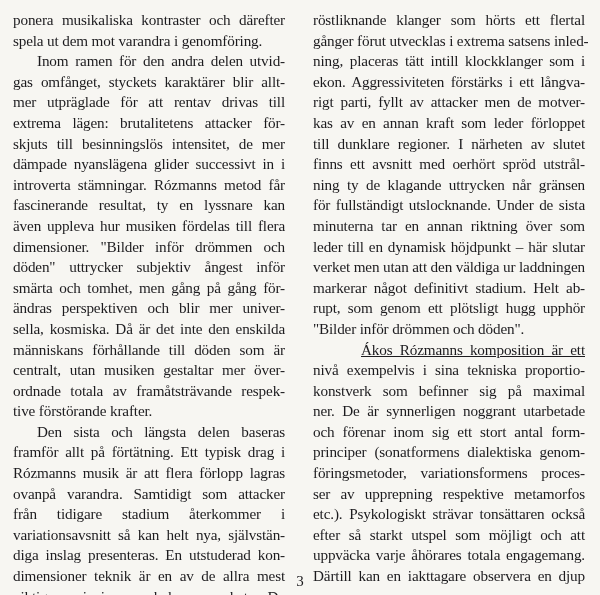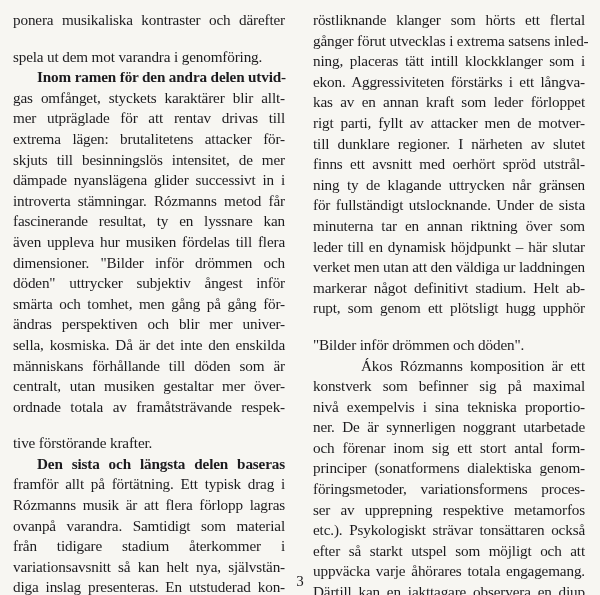--- a/index.html
+++ b/index.html
@@ -20,23 +20,23 @@
   }
   .col-left { left: 13px; }
   .col-right { left: 313px; }
   .line {
     display: block;
     white-space: nowrap;
     text-align: justify;
     text-align-last: justify;
     height: 20.6px;
   }
-  .line.last { text-align-last: left; margin-top: 16px; }
-  .indent { padding-left: 24px; font-weight: bold; }
-  .indent-big { padding-left: 48px; }
+  .line.last { text-align-last: left; }
+  .indent { padding-left: 24px; }
+  .indent-big { padding-left: 48px; text-decoration: underline; }
   .page-number {
     position: absolute;
     left: 0; width: 600px;
     top: 573px;
     text-align: center;
     font-size: 15px;
   }
 </style>
 </head>
 <body style="background: rgb(247, 246, 242); color: rgb(28, 27, 30);">
@@ -58,48 +58,48 @@
   <span class="line">smärta och tomhet, men gång på gång för-</span>
   <span class="line">ändras perspektiven och blir mer univer-</span>
   <span class="line">sella, kosmiska. Då är det inte den enskilda</span>
   <span class="line">människans förhållande till döden som är</span>
   <span class="line">centralt, utan musiken gestaltar mer över-</span>
   <span class="line">ordnade totala av framåtsträvande respek-</span>
   <span class="line last">tive förstörande krafter.</span>
   <span class="line indent">Den sista och längsta delen baseras</span>
   <span class="line">framför allt på förtätning. Ett typisk drag i</span>
   <span class="line">Rózmanns musik är att flera förlopp lagras</span>
-  <span class="line">ovanpå varandra. Samtidigt som material</span>
+  <span class="line">ovanpå varandra. Samtidigt som attacker</span>
   <span class="line">från tidigare stadium återkommer i</span>
   <span class="line">variationsavsnitt så kan helt nya, självstän-</span>
   <span class="line">diga inslag presenteras. En utstuderad kon-</span>
   <span class="line">dimensioner teknik är en av de allra mest</span>
   <span class="line">viktiga principerna bakom verket. De</span>
 </div>
 
 <div class="col col-right">
   <span class="line">röstliknande klanger som hörts ett flertal</span>
   <span class="line">gånger förut utvecklas i extrema satsens inled-</span>
   <span class="line">ning, placeras tätt intill klockklanger som i</span>
   <span class="line">ekon. Aggressiviteten förstärks i ett långva-</span>
+  <span class="line">rigt parti, fyllt av attacker men de motver-</span>
   <span class="line">kas av en annan kraft som leder förloppet</span>
-  <span class="line">rigt parti, fyllt av attacker men de motver-</span>
   <span class="line">till dunklare regioner. I närheten av slutet</span>
   <span class="line">finns ett avsnitt med oerhört spröd utstrål-</span>
   <span class="line">ning ty de klagande uttrycken når gränsen</span>
   <span class="line">för fullständigt utslocknande. Under de sista</span>
   <span class="line">minuterna tar en annan riktning över som</span>
   <span class="line">leder till en dynamisk höjdpunkt – här slutar</span>
   <span class="line">verket men utan att den väldiga ur laddningen</span>
   <span class="line">markerar något definitivt stadium. Helt ab-</span>
   <span class="line">rupt, som genom ett plötsligt hugg upphör</span>
   <span class="line last">"Bilder inför drömmen och döden".</span>
   <span class="line indent-big">Ákos Rózmanns komposition är ett</span>
+  <span class="line">nivå exempelvis i sina tekniska proportio-</span>
   <span class="line">konstverk som befinner sig på maximal</span>
-  <span class="line">nivå exempelvis i sina tekniska proportio-</span>
   <span class="line">ner. De är synnerligen noggrant utarbetade</span>
   <span class="line">och förenar inom sig ett stort antal form-</span>
   <span class="line">principer (sonatformens dialektiska genom-</span>
   <span class="line">föringsmetoder, variationsformens proces-</span>
   <span class="line">ser av upprepning respektive metamorfos</span>
   <span class="line">etc.). Psykologiskt strävar tonsättaren också</span>
   <span class="line">efter så starkt utspel som möjligt och att</span>
   <span class="line">uppväcka varje åhörares totala engagemang.</span>
   <span class="line">Därtill kan en iakttagare observera en djup</span>
 </div>

